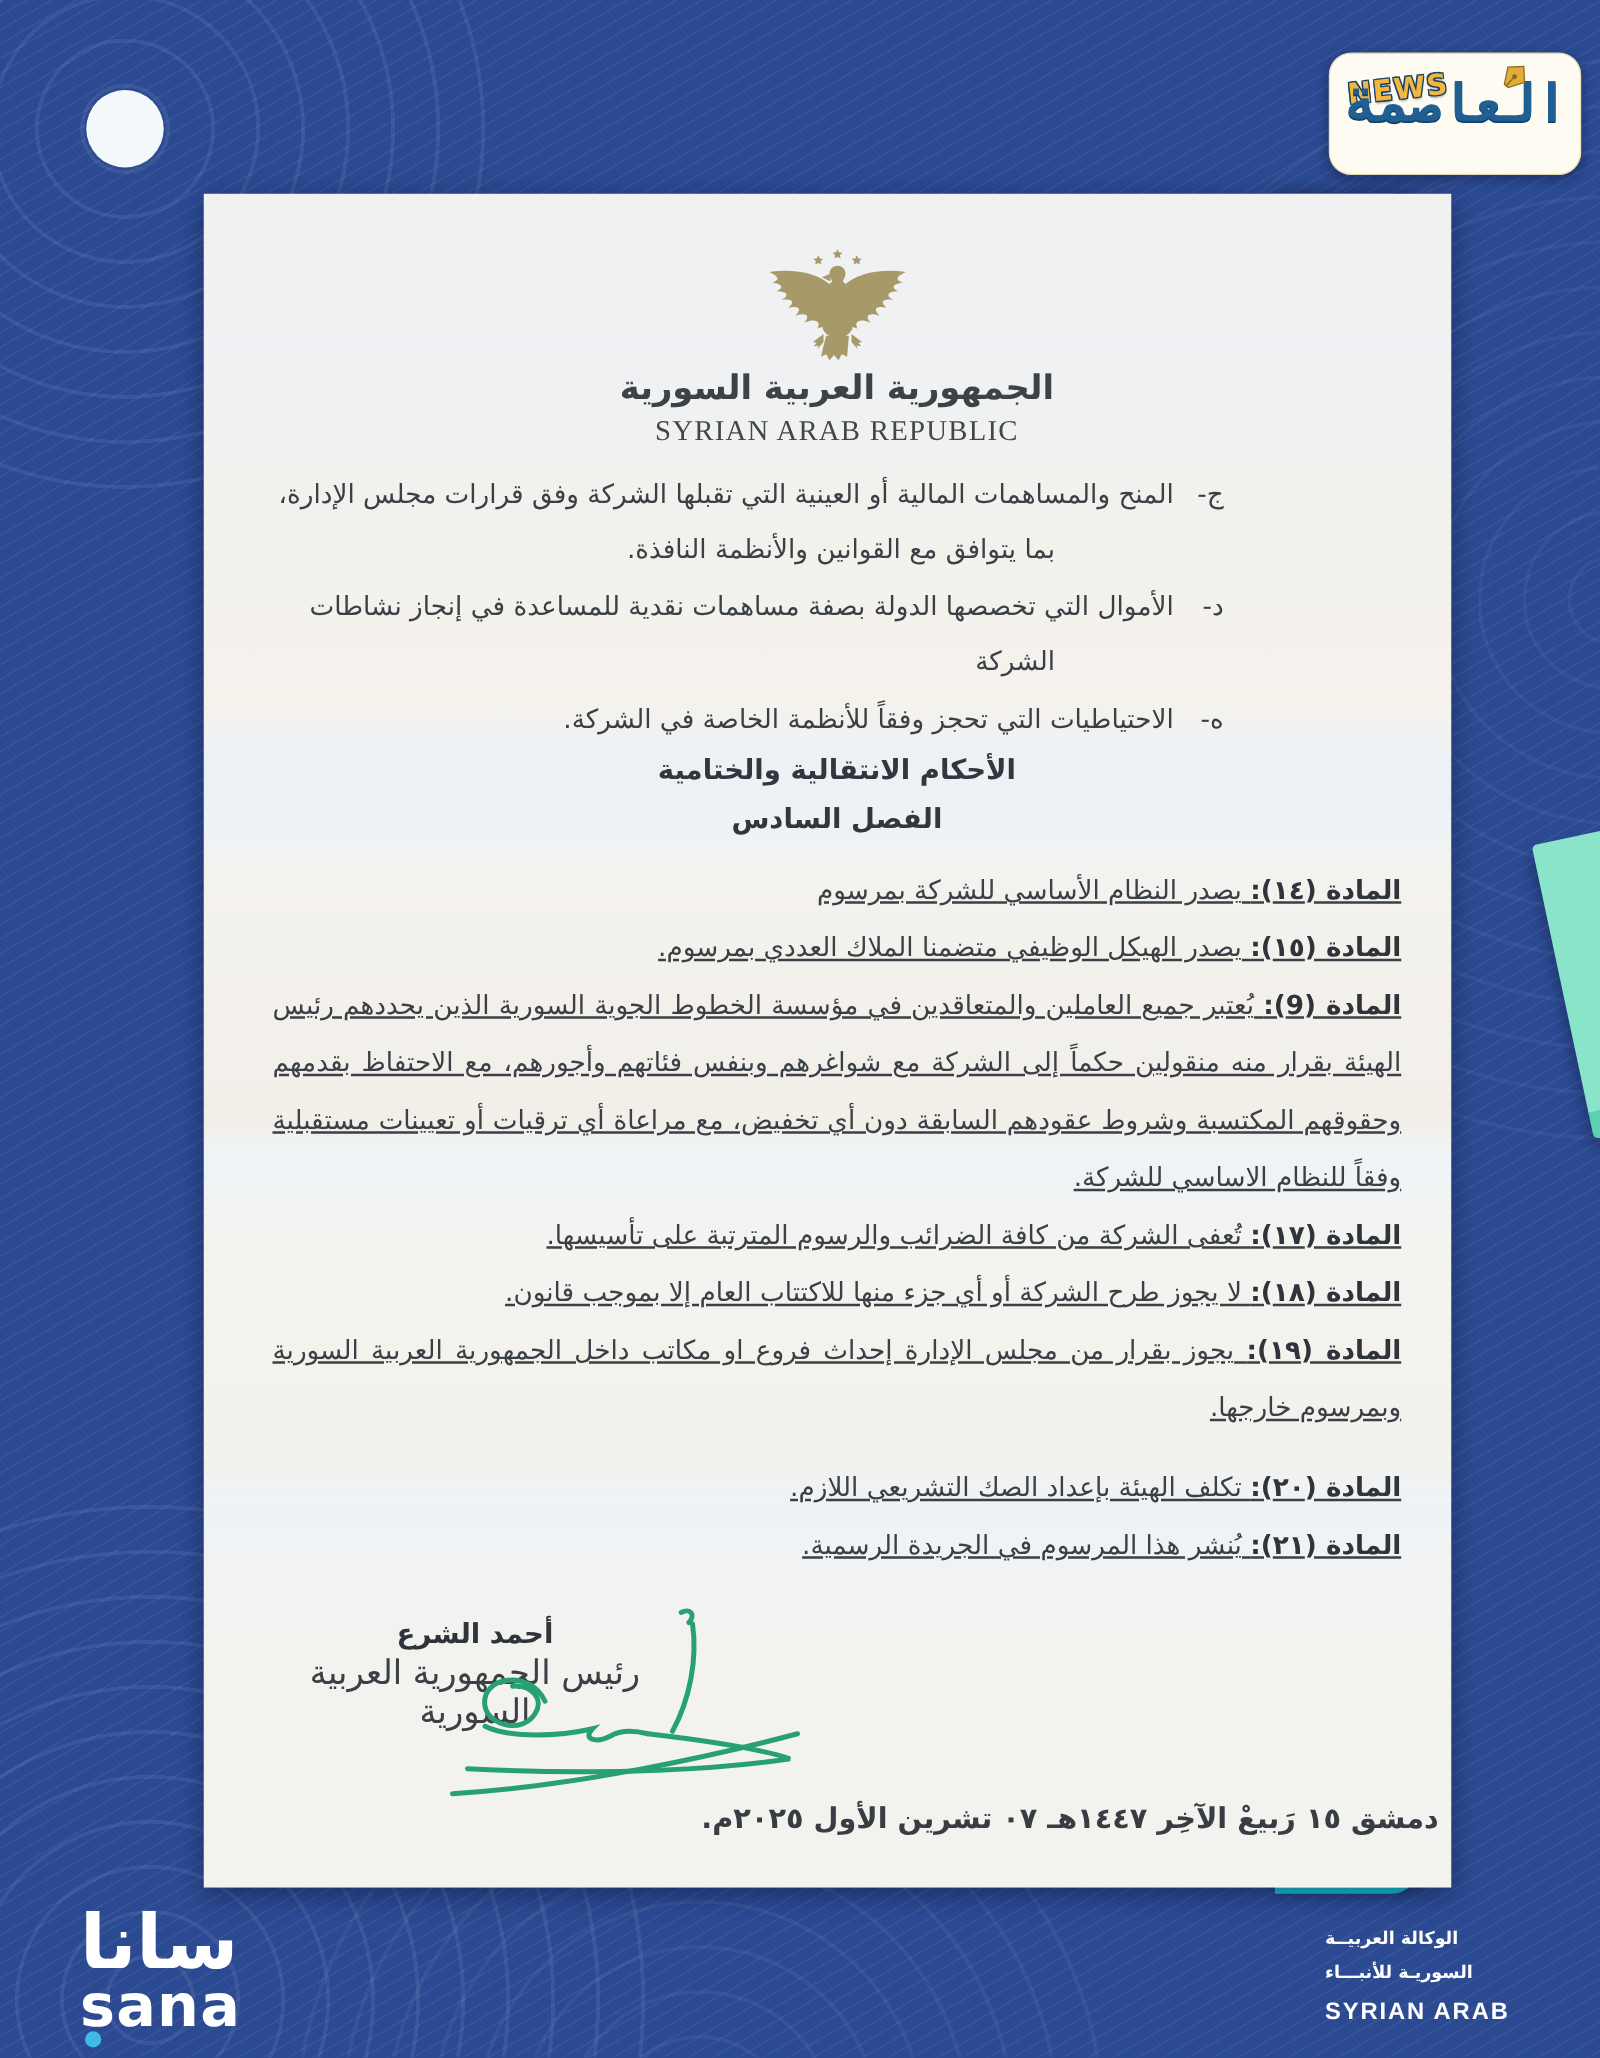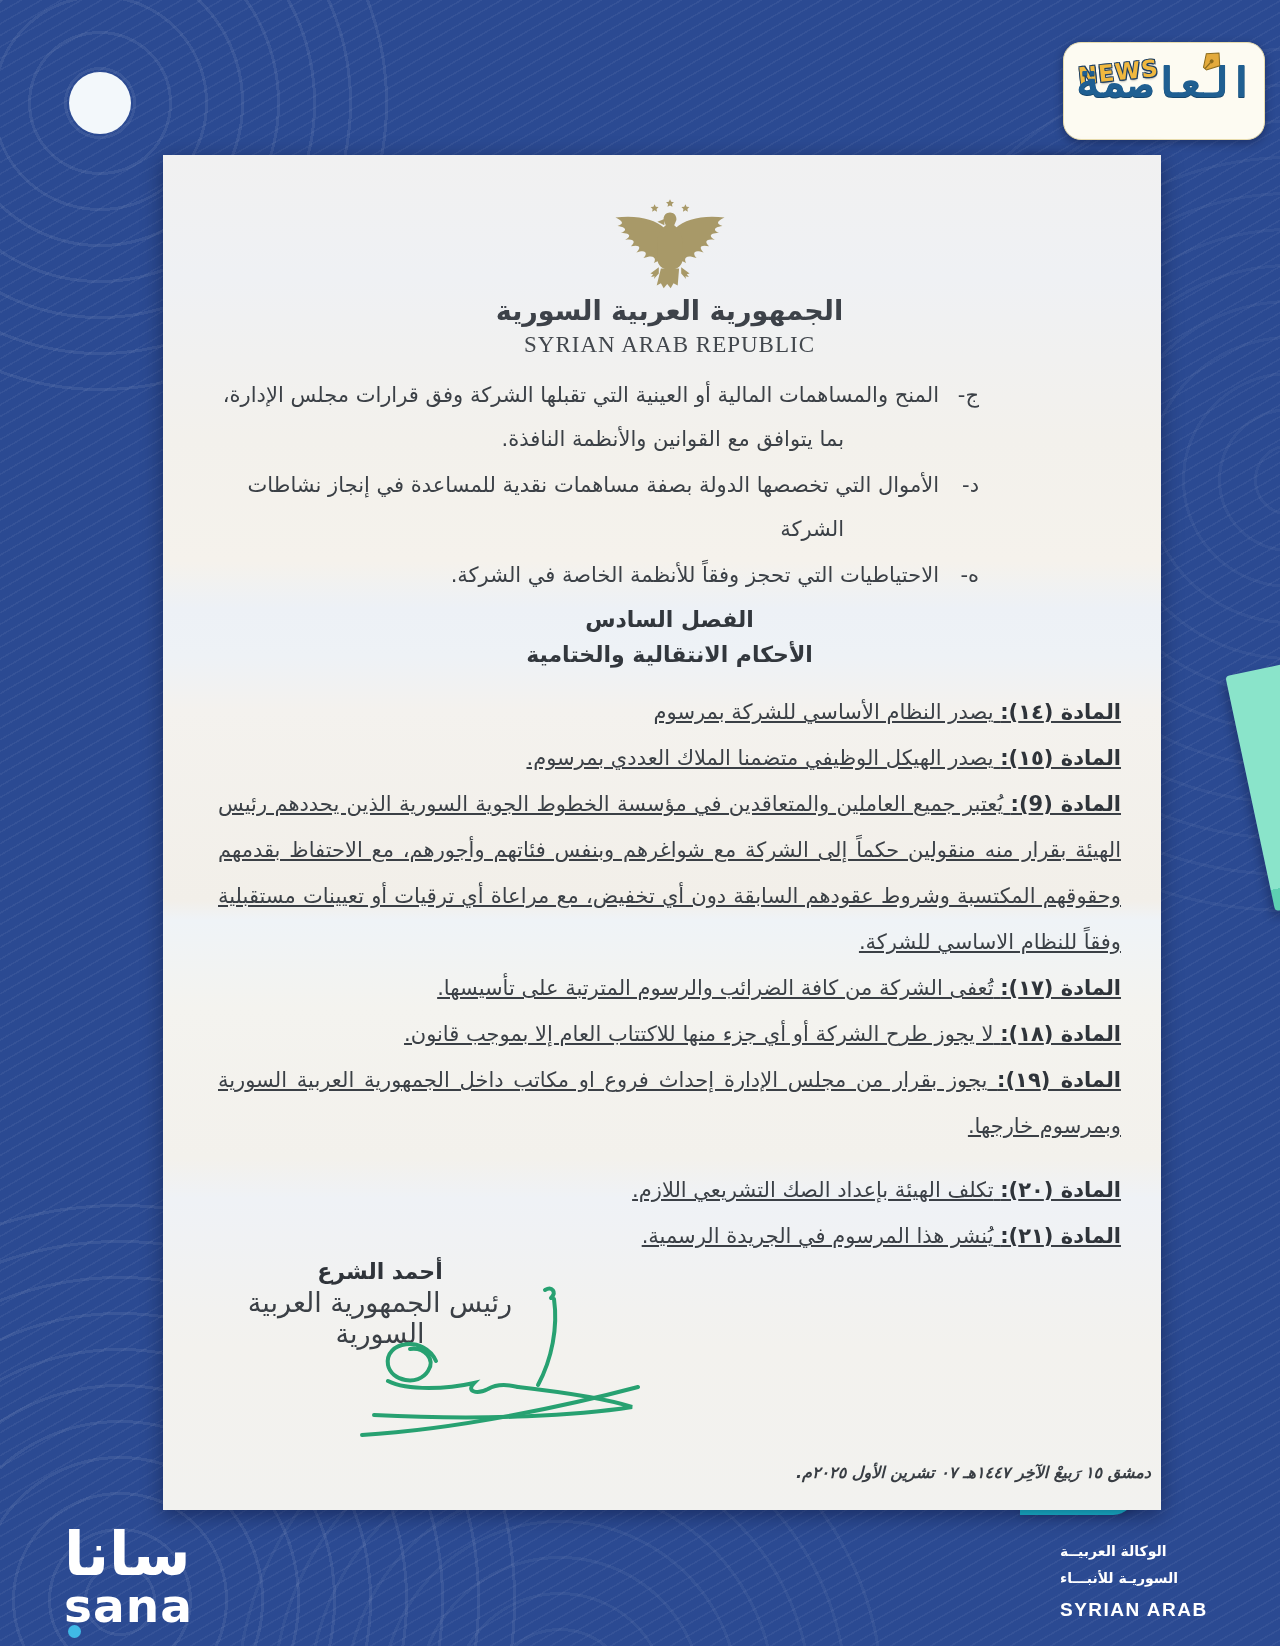--- a/index.html
+++ b/index.html
@@ -56,26 +56,26 @@
   .li .txt{display:block;padding-right:135px;text-indent:-95px;text-align:right;}
 
   .chapter{text-align:center;font-weight:bold;font-size:22px;color:#32373d;margin-top:8px;line-height:30px;}
   .chapter.sub{margin-top:4px;line-height:32px;}
 
   .articles{margin-top:18px;}
   .article{margin:0;font-size:21px;line-height:46px;text-align:justify;text-decoration:underline;}
   .article b{color:#2f343a;}
   .article.gap{margin-top:18px;}
 
-  .sig-block{position:absolute;left:80px;top:1104px;width:274px;text-align:center;direction:rtl;}
+  .sig-block{position:absolute;left:80px;top:1140px;width:274px;text-align:center;direction:rtl;}
   .sig-name{font-size:22px;font-weight:bold;color:#2f343a;}
   .sig-title{font-size:27px;margin-top:3px;color:#3b4046;}
   .sig-svg{position:absolute;left:177px;top:1128px;}
 
-  .date-line{position:absolute;right:10px;bottom:28px;font-size:16px;font-weight:bold;color:#383d43;direction:rtl;font-style:italic;}
+  .date-line{position:absolute;right:10px;bottom:42px;font-size:23px;font-weight:bold;color:#383d43;direction:rtl;}
 
   
   .sana{position:absolute;left:64px;top:1524px;color:#fff;}
   .sana-ar{font-size:60px;font-weight:bold;line-height:60px;letter-spacing:2px;}
   .sana-en{position:relative;font-size:47px;font-weight:bold;line-height:44px;letter-spacing:1px;font-family:"DejaVu Sans",sans-serif;}
   .sana-dot{position:absolute;left:4px;bottom:-10px;width:13px;height:13px;border-radius:50%;background:#3fb9e6;}
 
   
   .agency{position:absolute;left:1060px;top:1538px;width:166px;color:#fff;}
   .agency .ar{font-size:14px;font-weight:bold;text-align:left;direction:rtl;line-height:27px;}
@@ -137,22 +137,22 @@
         <div class="li">
           <span class="marker">د-</span>
           <span class="txt">الأموال التي تخصصها الدولة بصفة مساهمات نقدية للمساعدة في إنجاز نشاطات الشركة</span>
         </div>
         <div class="li">
           <span class="marker">ه-</span>
           <span class="txt">الاحتياطيات التي تحجز وفقاً للأنظمة الخاصة في الشركة.</span>
         </div>
       </div>
 
+      <div class="chapter sub">الأحكام الانتقالية والختامية</div>
       <div class="chapter">الفصل السادس</div>
-      <div class="chapter sub">الأحكام الانتقالية والختامية</div>
 
       <div class="articles">
         <p class="article"><b>المادة (١٤):</b> <span>يصدر النظام الأساسي للشركة بمرسوم</span></p>
         <p class="article"><b>المادة (١٥):</b> <span>يصدر الهيكل الوظيفي متضمنا الملاك العددي بمرسوم.</span></p>
         <p class="article"><b>المادة (9):</b> <span>يُعتبر جميع العاملين والمتعاقدين في مؤسسة الخطوط الجوية السورية الذين يحددهم رئيس الهيئة بقرار منه منقولين حكماً إلى الشركة مع شواغرهم وبنفس فئاتهم وأجورهم، مع الاحتفاظ بقدمهم وحقوقهم المكتسبة وشروط عقودهم السابقة دون أي تخفيض، مع مراعاة أي ترقيات أو تعيينات مستقبلية وفقاً للنظام الاساسي للشركة.</span></p>
         <p class="article"><b>المادة (١٧):</b> <span>تُعفى الشركة من كافة الضرائب والرسوم المترتبة على تأسيسها.</span></p>
         <p class="article"><b>المادة (١٨):</b> <span>لا يجوز طرح الشركة أو أي جزء منها للاكتتاب العام إلا بموجب قانون.</span></p>
         <p class="article"><b>المادة (١٩):</b> <span>يجوز بقرار من مجلس الإدارة إحداث فروع او مكاتب داخل الجمهورية العربية السورية وبمرسوم خارجها.</span></p>
         <p class="article gap"><b>المادة (٢٠):</b> <span>تكلف الهيئة بإعداد الصك التشريعي اللازم.</span></p>
         <p class="article"><b>المادة (٢١):</b> <span>يُنشر هذا المرسوم في الجريدة الرسمية.</span></p>

